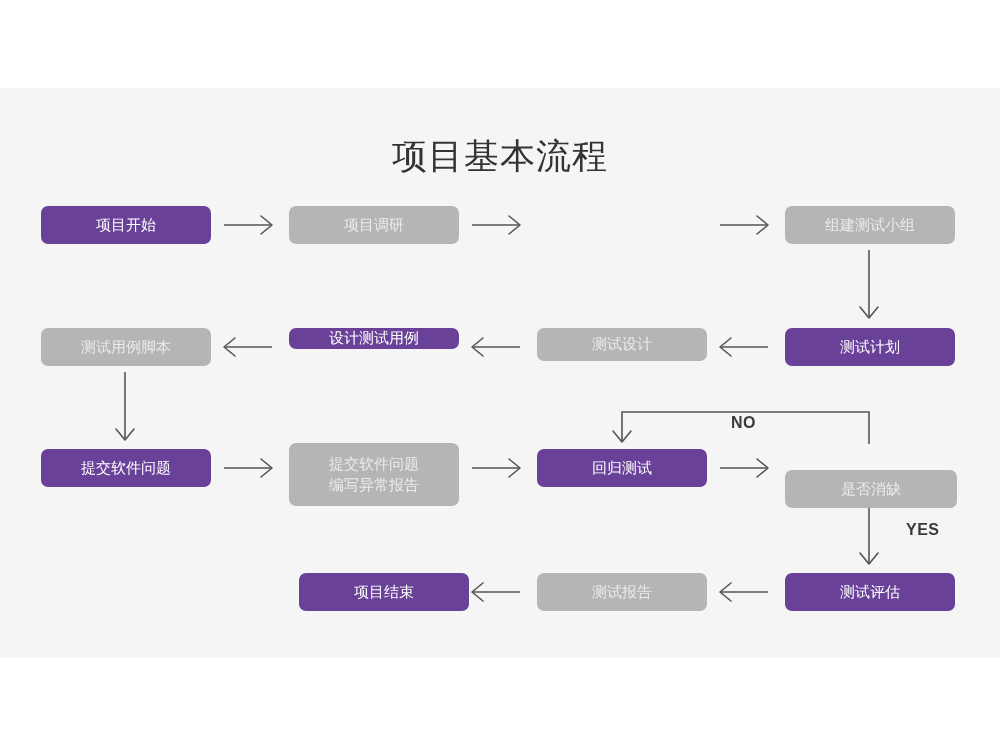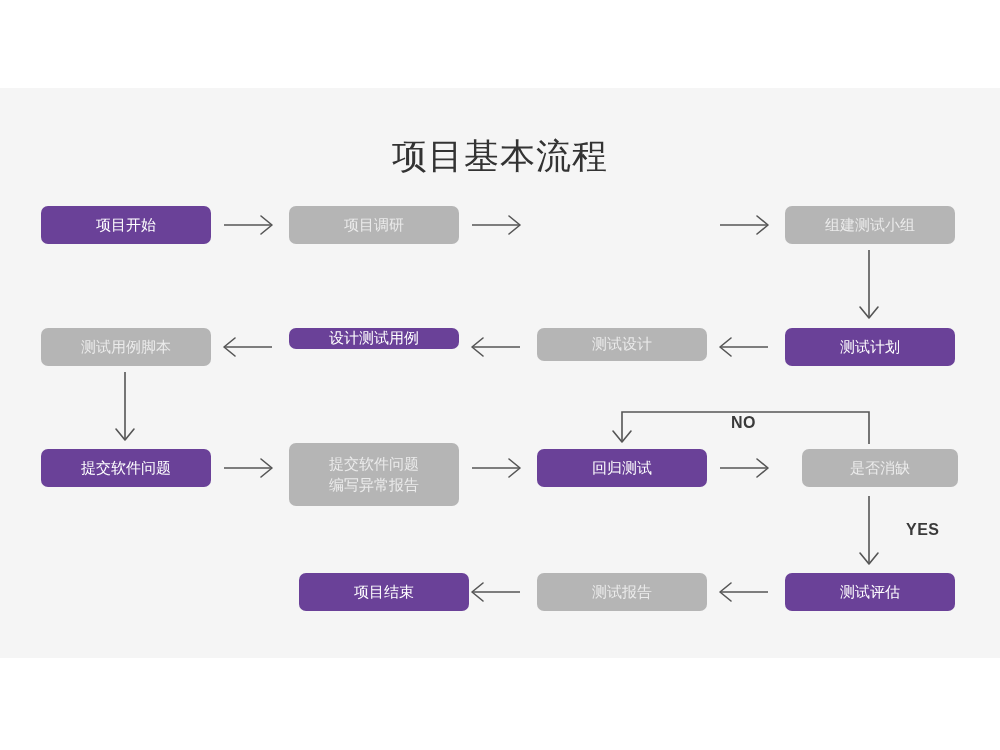--- a/index.html
+++ b/index.html
@@ -177,21 +177,21 @@
 
   <div class="node gray" style="left:41px; top:328px; width:170px; height:38px;">测试用例脚本</div>
   <div class="node purple" style="left:289px; top:328px; width:170px; height:21px;">设计测试用例</div>
   <div class="node gray" style="left:537px; top:328px; width:170px; height:33px;">测试设计</div>
   <div class="node purple" style="left:785px; top:328px; width:170px; height:38px;">测试计划</div>
 
   <div class="node purple" style="left:41px; top:449px; width:170px; height:38px;">提交软件问题</div>
   <div class="node gray" style="left:289px; top:443px; width:170px; height:63px;">提交软件问题
 编写异常报告</div>
   <div class="node purple" style="left:537px; top:449px; width:170px; height:38px;">回归测试</div>
-  <div class="node gray" style="left:785px; top:449px; width:156px; height:38px;margin-left:17px;">是否消缺</div>
+  <div class="node gray" style="left:785px; top:470px; width:172px; height:38px;">是否消缺</div>
 
   <div class="node purple" style="left:289px; top:573px; width:170px; height:38px;margin-left:10px;">项目结束</div>
   <div class="node gray" style="left:537px; top:573px; width:170px; height:38px;">测试报告</div>
   <div class="node purple" style="left:785px; top:573px; width:170px; height:38px;">测试评估</div>
 
   <div class="edge-label" style="left:731px; top:414px;">NO</div>
   <div class="edge-label" style="left:878px; top:521px;margin-left:28px;">YES</div>
 
 </div>
 

